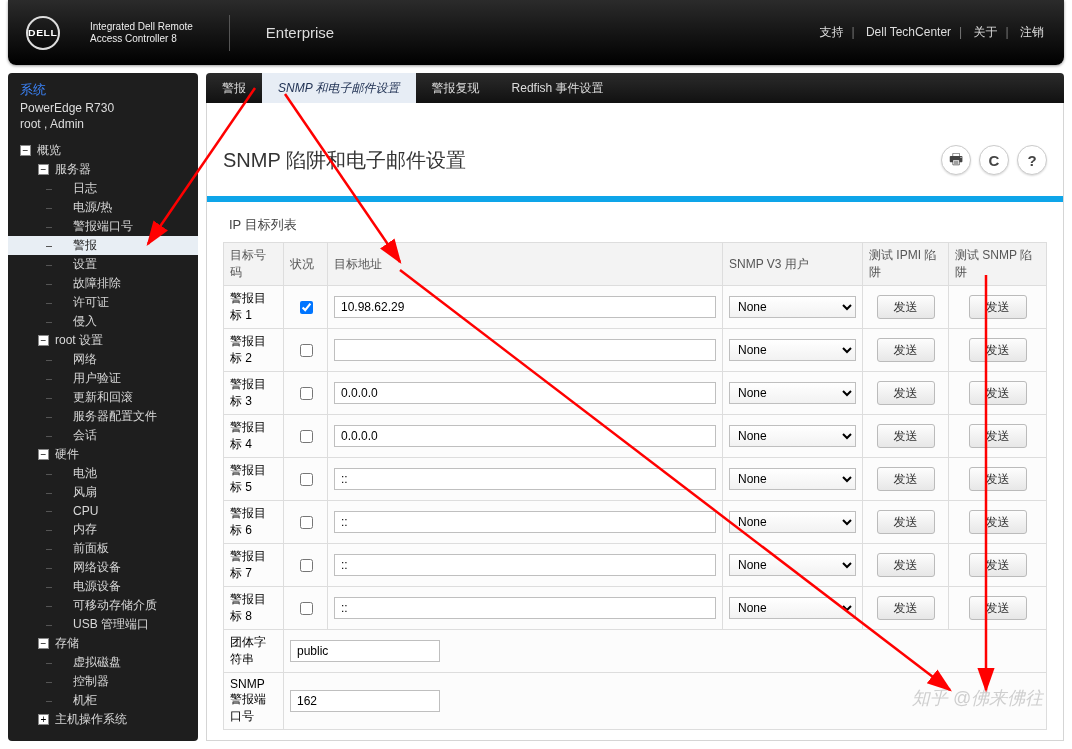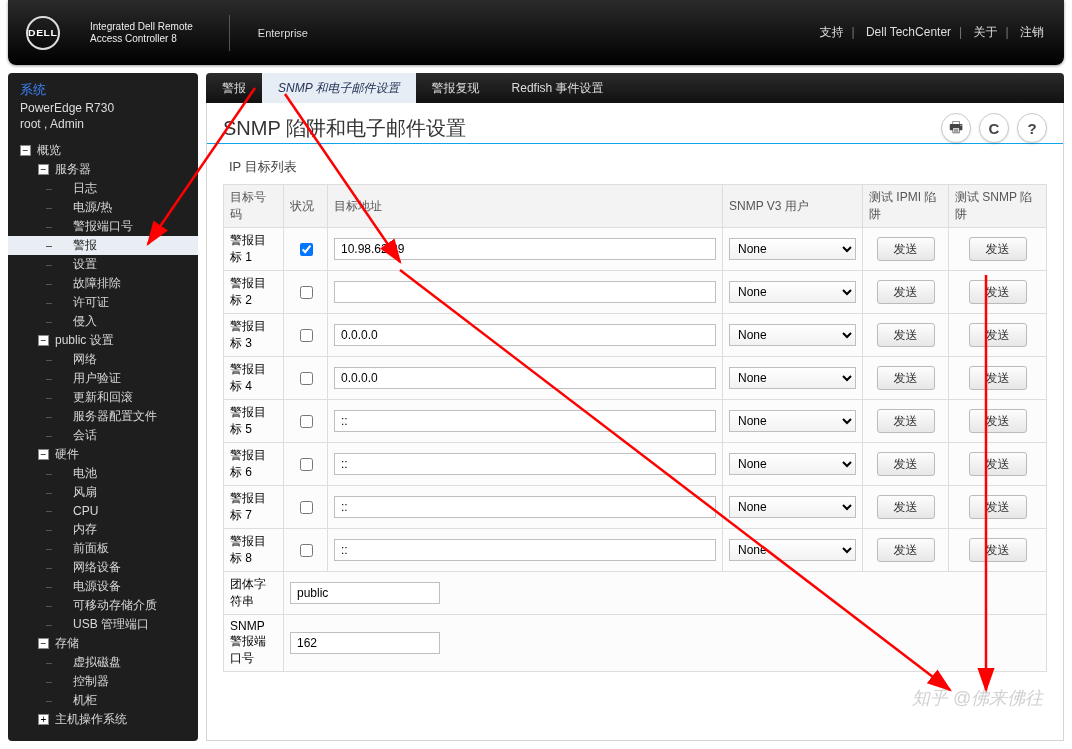--- a/index.html
+++ b/index.html
@@ -4,21 +4,21 @@
 <style>
   * { box-sizing: border-box; }
   html, body { margin:0; padding:0; font-family: Arial, "Microsoft YaHei", sans-serif; font-size:12px; background:#fff; }
   #app { width:1072px; height:749px; position:relative; overflow:hidden; }
 
   
   .topbar { height:65px; background:linear-gradient(#2b2b2b,#111 60%, #000); color:#fff; display:flex; align-items:center; padding:0 18px; border-radius:0 0 8px 8px; margin:0 8px; width:calc(100% - 16px); box-shadow:0 1px 3px rgba(0,0,0,.4); }
   .logo-ring { width:34px; height:34px; border:2px solid #ddd; border-radius:50%; display:flex; align-items:center; justify-content:center; margin-right:30px; }
   .logo-ring span { font-size:9px; font-weight:bold; transform:scaleX(1.15); letter-spacing:.5px; }
   .prod-title { line-height:1.2; font-size:10px; color:#eee; }
-  .enterprise { margin-left:36px; padding-left:28px; border-left:1px solid #555; height:36px; display:flex; align-items:center; font-size:11px; color:#ddd; }
+  .enterprise { margin-left:36px; padding-left:36px; border-left:1px solid #555; height:36px; display:flex; align-items:center; font-size:15px; color:#ddd; }
   .top-links { margin-left:auto; font-size:12px; color:#bbb; }
   .top-links a { color:#ddd; text-decoration:none; margin:0 2px; }
   .top-links .sep { color:#777; margin:0 6px; }
 
   .layout { display:flex; height:calc(100% - 65px); padding:8px; gap:8px; }
 
   
   .sidebar { width:190px; background:#1e1e1e; color:#d8d8d8; border-radius:4px; overflow-y:auto; font-size:12px; }
   .sys-block { padding:8px 10px 10px 12px; }
   .sys-title { color:#3b82f6; font-size:13px; }
@@ -35,21 +35,21 @@
   .node.active { background:#e8eef4; color:#222; }
   
   .tree .lvl2 > .node::before { content:""; position:absolute; left:38px; top:50%; width:6px; height:1px; background:#555; }
 
   
   .main { flex:1; display:flex; flex-direction:column; min-width:0; }
   .tabs { height:30px; background:linear-gradient(#2b2b2b,#111); display:flex; align-items:stretch; color:#ddd; font-size:12px; border-radius:4px 4px 0 0; }
   .tab { padding:0 16px; display:flex; align-items:center; cursor:pointer; }
   .tab.active { background:#e7edf5; color:#235;font-style:italic; }
   .page { flex:1; border:1px solid #d5d5d5; border-top:none; background:#fff; overflow:auto; position:relative; }
-  .page-head { display:flex; align-items:center; padding:10px 16px 0; border-bottom:1px solid #0ea5e9; }
+  .page-head { display:flex; align-items:center; padding:10px 16px 21px; border-bottom:6px solid #0ea5e9;margin-top:32px; }
   .page-title { font-size:20px; color:#333; }
   .page-tools { margin-left:auto; display:flex; gap:8px; }
   .tool-btn { width:30px; height:30px; border-radius:50%; background:#fff; border:1px solid #ccc; box-shadow:0 1px 2px rgba(0,0,0,.15); display:flex; align-items:center; justify-content:center; cursor:pointer; font-size:15px; color:#444; }
 
   .section-title { padding:14px 22px 8px; font-size:13px; color:#444; }
 
   table.dest { width:calc(100% - 32px); margin:0 16px; border-collapse:collapse; table-layout:fixed; }
   table.dest th, table.dest td { border:1px solid #ddd; padding:4px 6px; font-size:12px; vertical-align:middle; }
   table.dest th { background:#f3f3f3; color:#555; font-weight:normal; text-align:left; }
   table.dest td { background:#fcfcfc; }
@@ -152,21 +152,21 @@
           </li>
           <li class="lvl2">
             <div class="node">
               <span class="spacer"></span>
               <span class="lbl">侵入</span>
             </div>
           </li>
           <li class="lvl1">
             <div class="node">
               <span class="twist">−</span>
-              <span class="lbl">public 设置</span>
+              <span class="lbl">root 设置</span>
             </div>
           </li>
           <li class="lvl2">
             <div class="node">
               <span class="spacer"></span>
               <span class="lbl">网络</span>
             </div>
           </li>
           <li class="lvl2">
             <div class="node">

